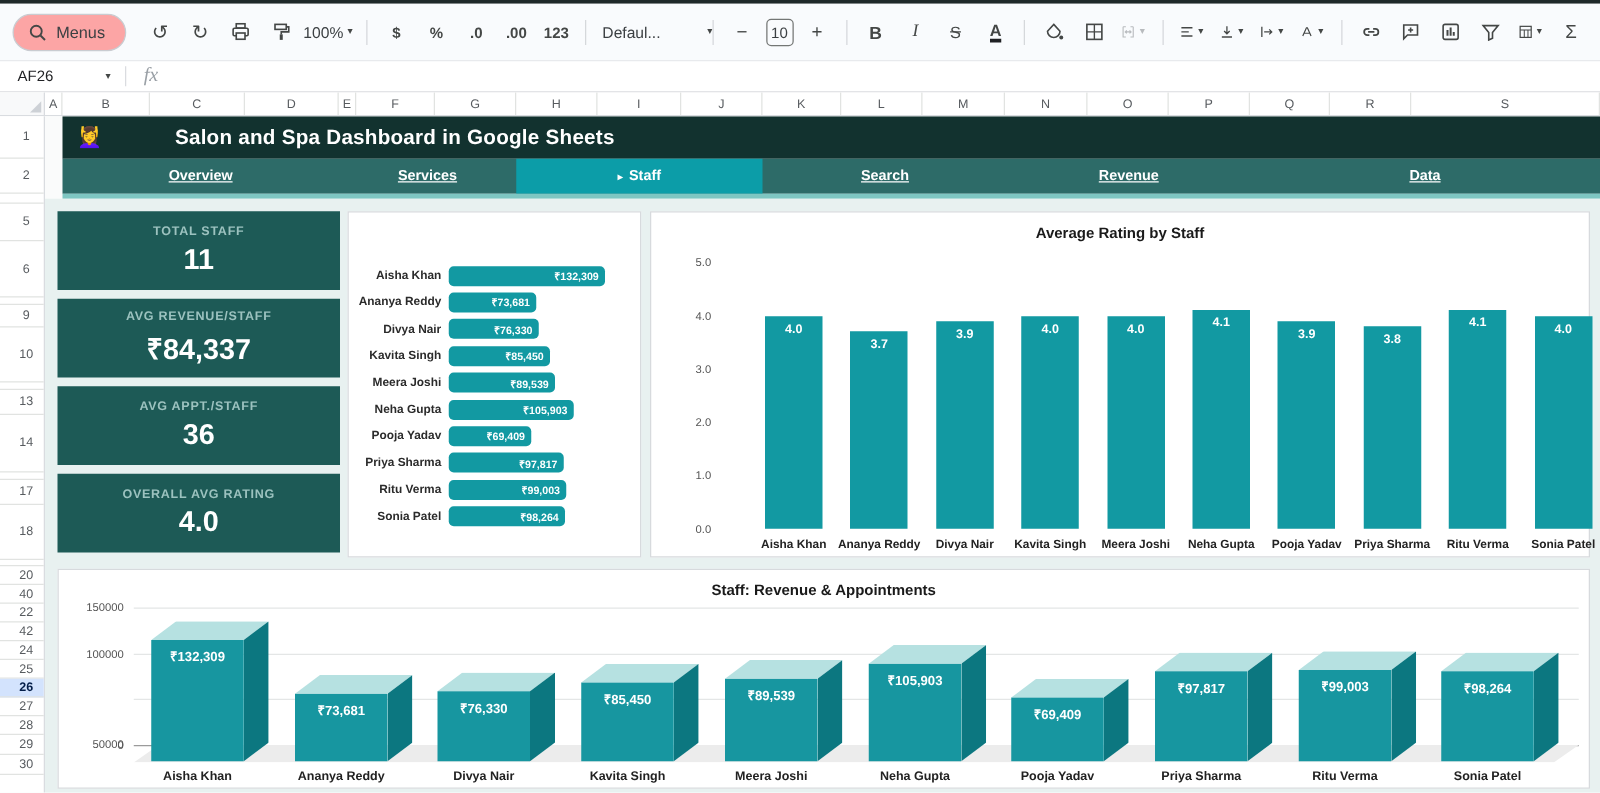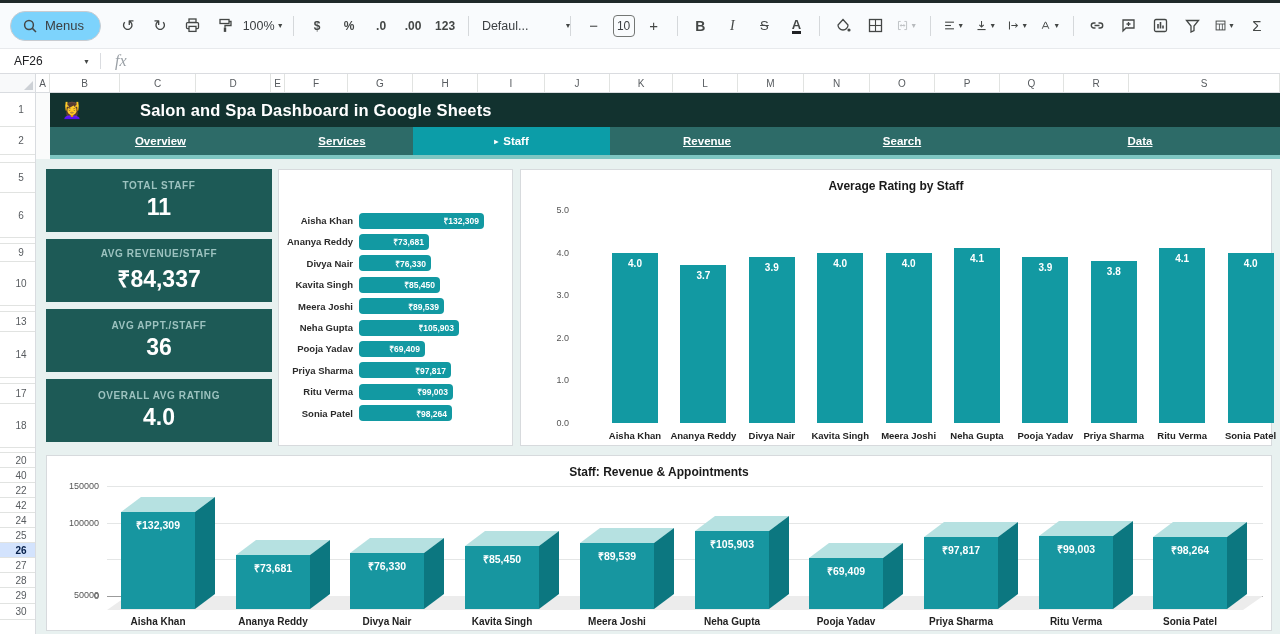--- a/index.html
+++ b/index.html
@@ -5,21 +5,21 @@
   * { margin:0; padding:0; box-sizing:border-box; }
   html,body { width:1280px; height:634px; overflow:hidden; background:#fff;
     font-family:"Liberation Sans", sans-serif; }
   #app { position:relative; width:1280px; height:634px; background:#fff; }
 
   
   .win-edge { height:3px; background:#1f2a2a; }
 
   
   .topbar { height:45px; background:#f9fbfd; display:flex; align-items:center; padding:0 10px; gap:6px; }
-  .pill { display:flex; align-items:center; gap:8px; background:#7dd3fc; border:1px solid #c9ccd1;
+  .pill { display:flex; align-items:center; gap:8px; background:#fca5a5; border:1px solid #c9ccd1;
     border-radius:16px; height:30px; padding:0 16px 0 12px; margin-right:8px; }
   .pill span { font-size:13px; color:#3c4043; }
   .tb-btn { min-width:26px; height:26px; display:flex; align-items:center; justify-content:center;
     border-radius:4px; color:#444746; font-size:13px; gap:2px; padding:0 3px; cursor:pointer; }
   .tb-btn svg { display:block; }
   .tb-txt { font-size:12px; font-weight:bold; color:#444746; }
   .sep { width:1px; height:20px; background:#d5d8db; margin:0 4px; }
   .caret { font-size:7px; color:#444746; }
   .zoom-lbl, .font-lbl { font-size:12.5px; color:#3c4043; font-weight:normal; }
   .size-box { border:1px solid #747775; border-radius:4px; width:26px; height:22px;
@@ -314,25 +314,25 @@
           <div class="tab" style="width: 221px;">
             <span class="tlbl">Overview</span>
           </div>
           <div class="tab" style="width: 142px;">
             <span class="tlbl">Services</span>
           </div>
           <div class="tab active" style="width: 197px;">
             <span class="marker">▸</span>
             <span class="tlbl">Staff</span>
           </div>
+          <div class="tab" style="width: 196px;">
+            <span class="tlbl">Search</span>
+          </div>
           <div class="tab" style="width: 194px;">
             <span class="tlbl">Revenue</span>
-          </div>
-          <div class="tab" style="width: 196px;">
-            <span class="tlbl">Search</span>
           </div>
           <div class="tab" style="width: 280px;">
             <span class="tlbl">Data</span>
           </div>
         </div>
       <div class="accent"></div>
       <div class="dash" id="dash">
           <div class="kpi" style="top: 10px;">
             <div class="k-lbl">TOTAL STAFF</div>
             <div class="k-val">11</div>

